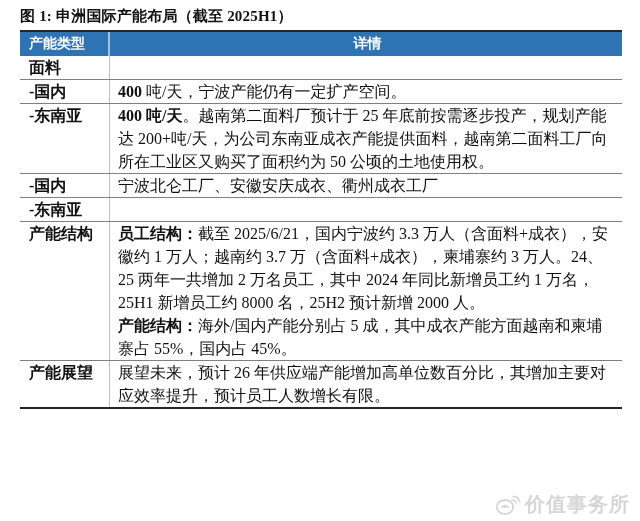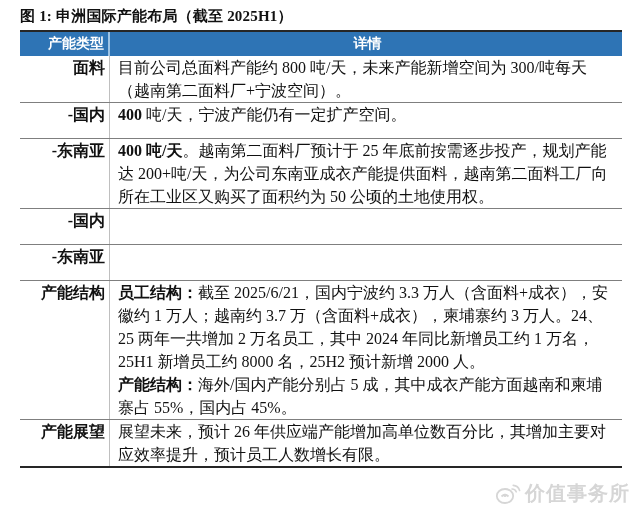--- a/index.html
+++ b/index.html
@@ -39,43 +39,42 @@
     font-size: 14px;
   }
   .thead .col1 {
     border-right: 2px solid var(--header-divider, #9CC3E5);
   }
   .thead .col2 { text-align: center; }
   .col1 {
     width: 90px;
     flex: 0 0 90px;
     box-sizing: border-box;
-    padding: 0 4px 12px 9px;
-    text-align: right;
+    padding: 0 4px 0 9px;
   }
   .col2 {
     flex: 1 1 auto;
     box-sizing: border-box;
     padding: 0 5px 0 8px;
   }
   .trow {
     display: flex;
     font-size: 16px;
     line-height: 23px;
   }
   .trow + .trow { border-top: 1px solid var(--row-line, #7F7F7F); }
   .trow .col1 {
     font-weight: bold;
     border-right: 1px solid var(--body-divider, #BFBFBF);
   }
   .trow .col2 b { font-weight: bold; }
   .watermark {
     position: absolute;
     right: 8px;
-    bottom: 13px;
+    bottom: 2px;
     display: flex;
     align-items: center;
     gap: 4px;
     color: var(--watermark, #D6D6D6);
     font-weight: bold;
     font-size: 20px;
     letter-spacing: 1px;
     background: rgba(255,255,255,0.55);
     padding: 1px 2px;
     pointer-events: none;
@@ -90,32 +89,32 @@
   <div class="fig-title">图 1: 申洲国际产能布局（截至 2025H1）</div>
 
   <div class="tbl">
     <div class="thead">
       <div class="col1">产能类型</div>
       <div class="col2">详情</div>
     </div>
     <div class="tbody">
         <div class="trow">
     <div class="col1">面料</div>
-    <div class="col2"><span>目前公司总面料产能约 800 吨/天，未来产能新增空间为 300/吨每天（越南第二面料厂+宁波空间）。</span></div>
   </div>
         <div class="trow">
     <div class="col1">-国内</div>
     <div class="col2"><b>400</b><span> 吨/天，宁波产能仍有一定扩产空间。</span></div>
   </div>
         <div class="trow">
     <div class="col1">-东南亚</div>
     <div class="col2"><b>400 吨/天</b><span>。越南第二面料厂预计于 25 年底前按需逐步投产，规划产能达 200+吨/天，为公司东南亚成衣产能提供面料，越南第二面料工厂向所在工业区又购买了面积约为 50 公顷的土地使用权。</span></div>
   </div>
         <div class="trow">
     <div class="col1">-国内</div>
+    <div class="col2"><span>宁波北仑工厂、安徽安庆成衣、衢州成衣工厂</span></div>
   </div>
         <div class="trow">
     <div class="col1">-东南亚</div>
   </div>
         <div class="trow">
     <div class="col1">产能结构</div>
     <div class="col2"><b>员工结构：</b><span>截至 2025/6/21，国内宁波约 3.3 万人（含面料+成衣），安徽约 1 万人；越南约 3.7 万（含面料+成衣），柬埔寨约 3 万人。24、25 两年一共增加 2 万名员工，其中 2024 年同比新增员工约 1 万名，25H1 新增员工约 8000 名，25H2 预计新增 2000 人。</span><br><b>产能结构：</b><span>海外/国内产能分别占 5 成，其中成衣产能方面越南和柬埔寨占 55%，国内占 45%。</span></div>
   </div>
         <div class="trow">
     <div class="col1">产能展望</div>

